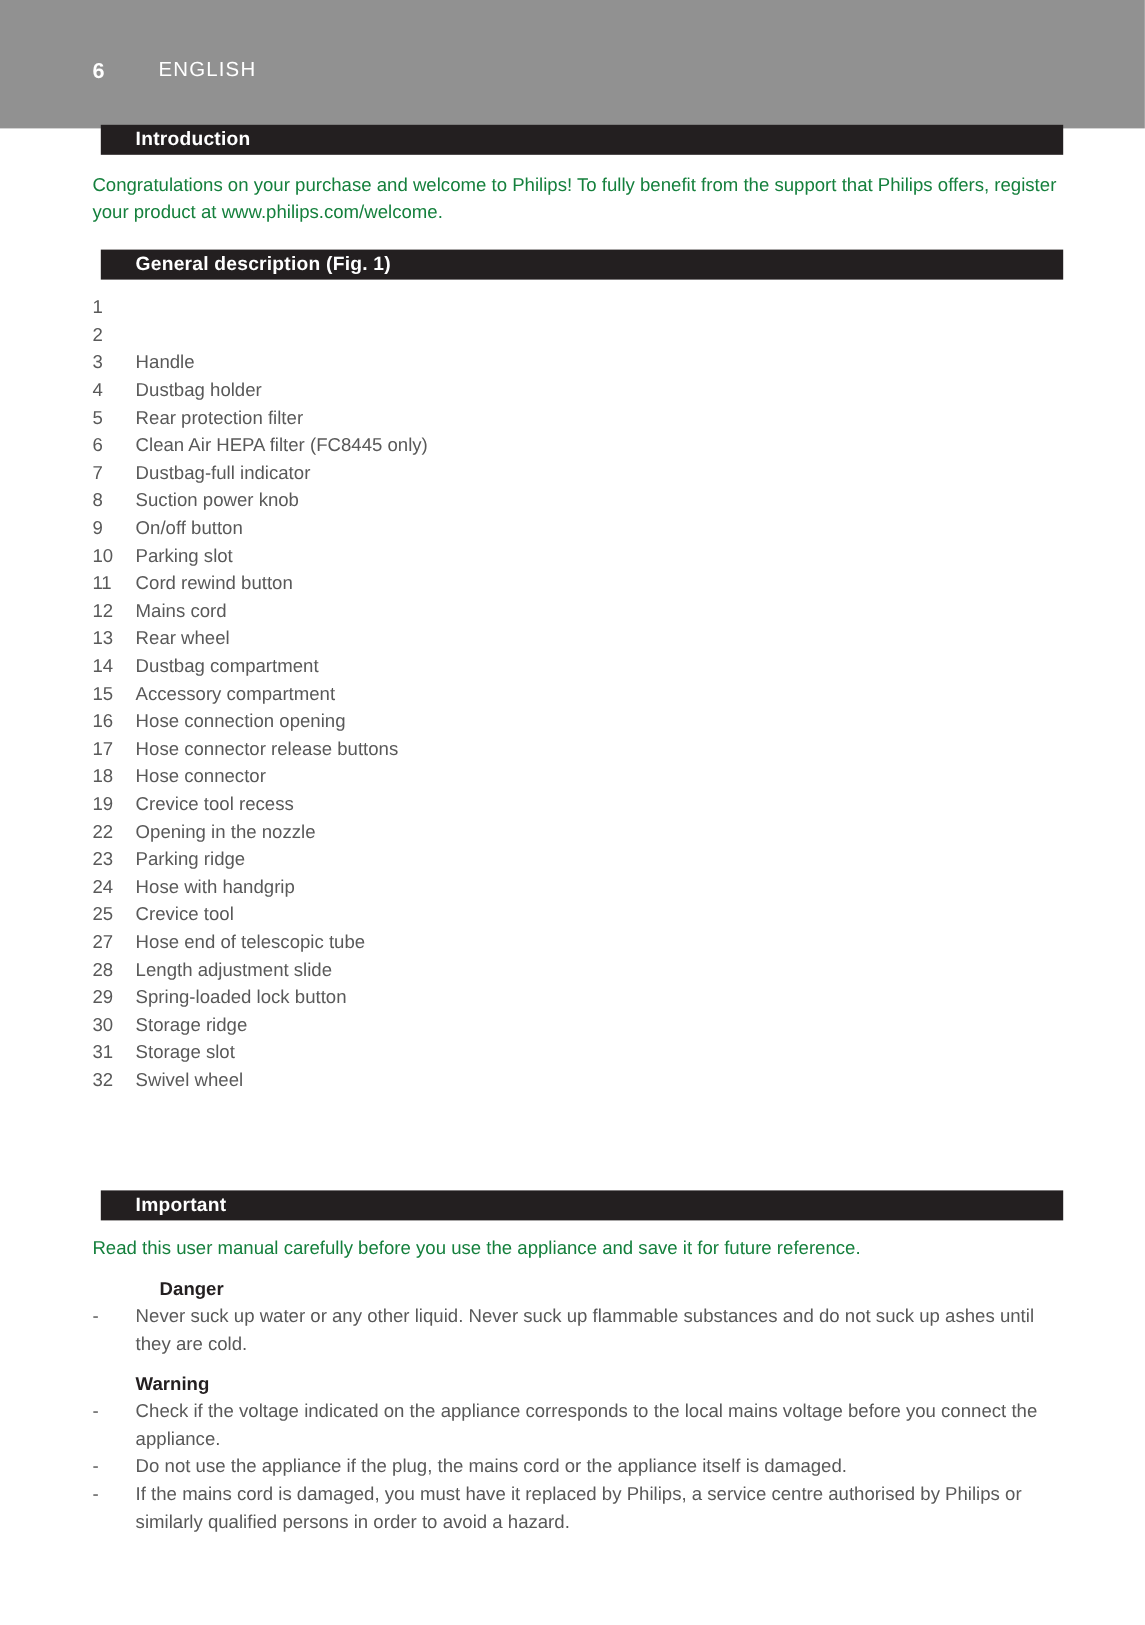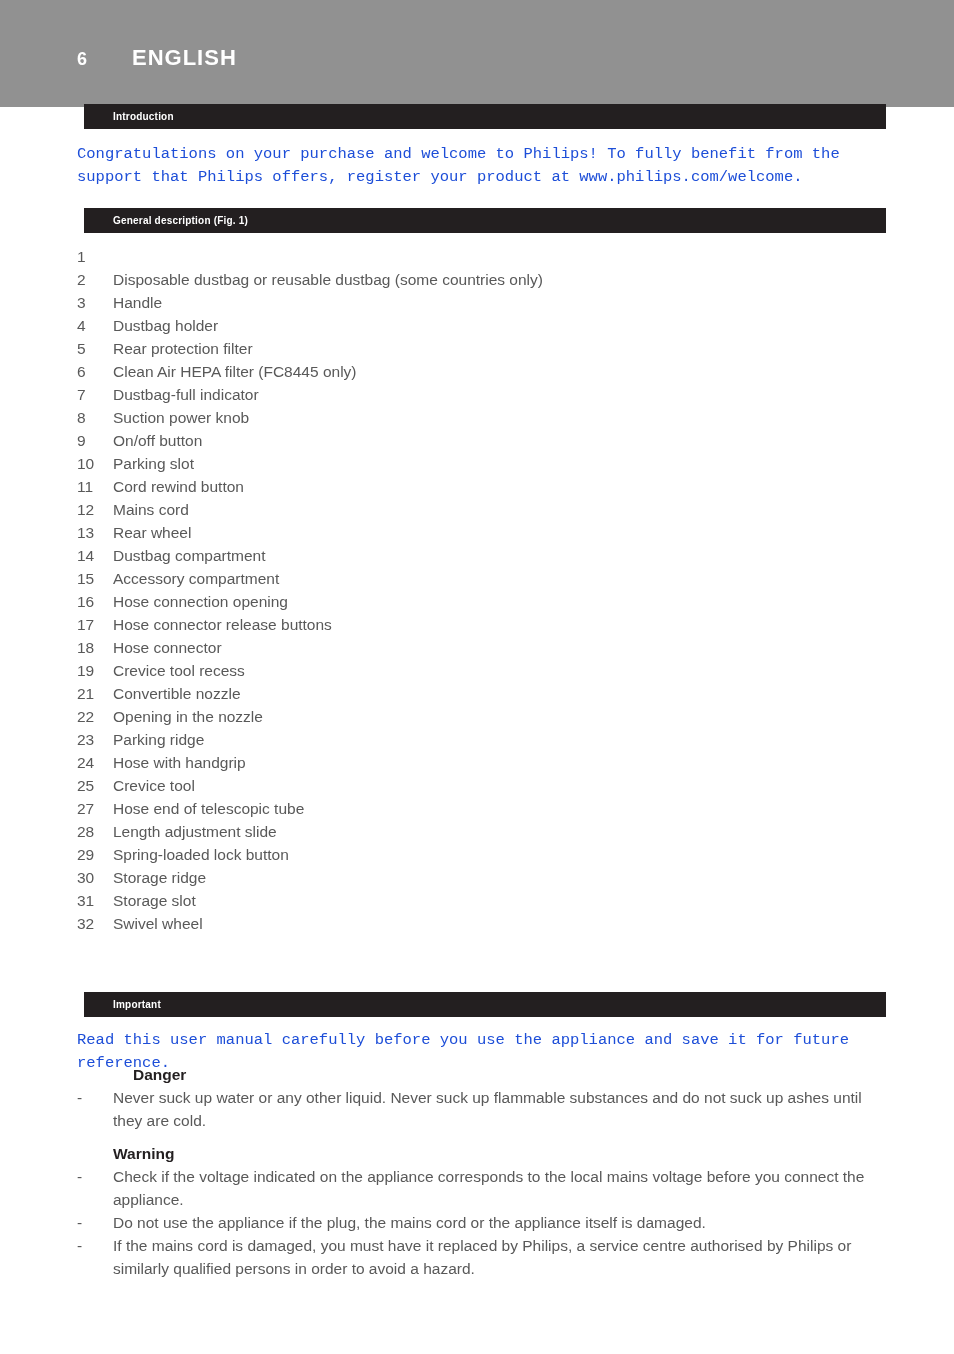--- a/index.html
+++ b/index.html
@@ -31,22 +31,22 @@
     font-size: 18px;
     font-weight: bold;
     color: #ffffff;
     letter-spacing: 0px;
     line-height: 24px;
   }
   .lang-title {
     position: absolute;
     left: 132px;
     top: 45px;
-    font-size: 22px;
-    font-weight: bold;
+    font-size: 17px;
+    font-weight: normal;
     color: #ffffff;
     letter-spacing: 1.0px;
     line-height: 26px;
   }
 
   
   .content {
     position: absolute;
     left: 0;
     top: 0;
@@ -58,38 +58,37 @@
     position: absolute;
     left: 84px;
     width: 802px;
     height: 25px;
     background: #231f20;
   }
   .section-bar .bar-label {
     position: absolute;
     left: 29px;
     top: 3px;
-    font-size: 10px;
+    font-size: 16px;
     font-weight: bold;
     color: #ffffff;
     letter-spacing: 0.2px;
     line-height: 19px;
     white-space: nowrap;
   }
 
   
   .para {
     position: absolute;
     left: 77px;
     width: 810px;
     font-size: 15.5px;
-    color: #1d4ed8;
+    color: #15803d;
     line-height: 23px;
     font-weight: 400;
-    font-family: Liberation Mono, monospace;
   }
 
   
   .num-list {
     position: absolute;
     left: 77px;
     top: 245px;
     width: 810px;
   }
   .num-row {
@@ -165,21 +164,20 @@
   <div class="section-bar" style="top:208px;">
     <span class="bar-label">General description (Fig. 1)</span>
   </div>
 
   <div class="num-list">
     <div class="num-row">
         <span class="num">1</span>
       </div>
     <div class="num-row">
         <span class="num">2</span>
-        <span class="txt">Disposable dustbag or reusable dustbag (some countries only)</span>
       </div>
     <div class="num-row">
         <span class="num">3</span>
         <span class="txt">Handle</span>
       </div>
     <div class="num-row">
         <span class="num">4</span>
         <span class="txt">Dustbag holder</span>
       </div>
     <div class="num-row">
@@ -234,24 +232,20 @@
         <span class="num">17</span>
         <span class="txt">Hose connector release buttons</span>
       </div>
     <div class="num-row">
         <span class="num">18</span>
         <span class="txt">Hose connector</span>
       </div>
     <div class="num-row">
         <span class="num">19</span>
         <span class="txt">Crevice tool recess</span>
-      </div>
-    <div class="num-row">
-        <span class="num">21</span>
-        <span class="txt">Convertible nozzle</span>
       </div>
     <div class="num-row">
         <span class="num">22</span>
         <span class="txt">Opening in the nozzle</span>
       </div>
     <div class="num-row">
         <span class="num">23</span>
         <span class="txt">Parking ridge</span>
       </div>
     <div class="num-row">

